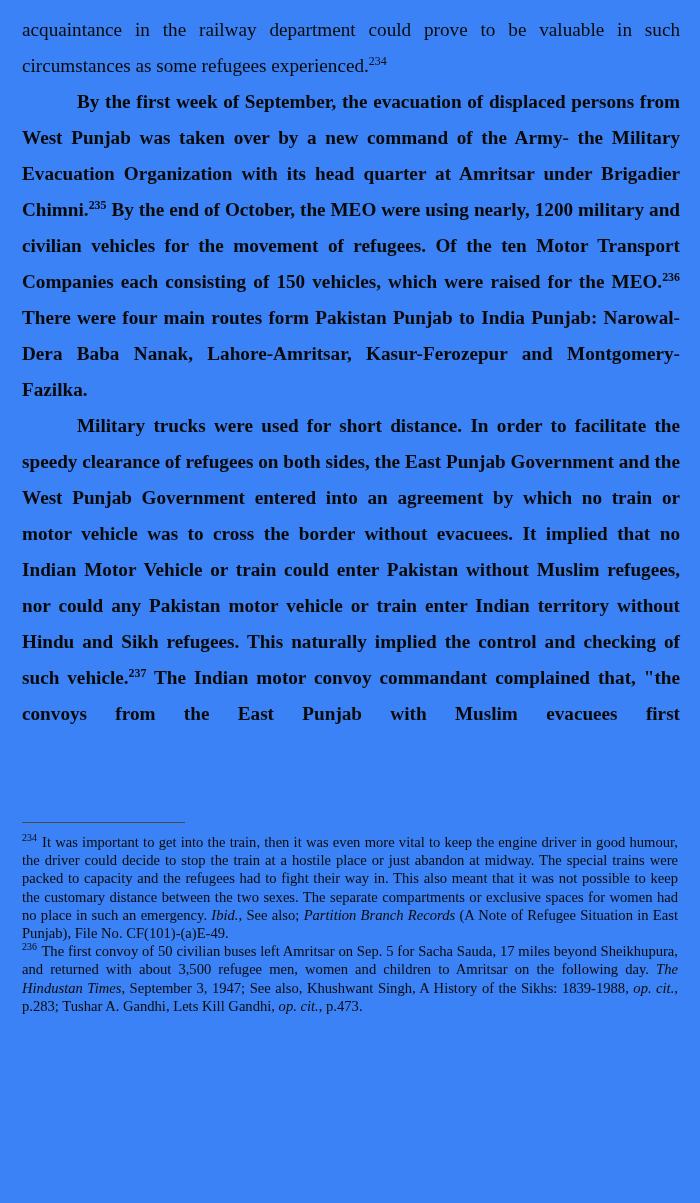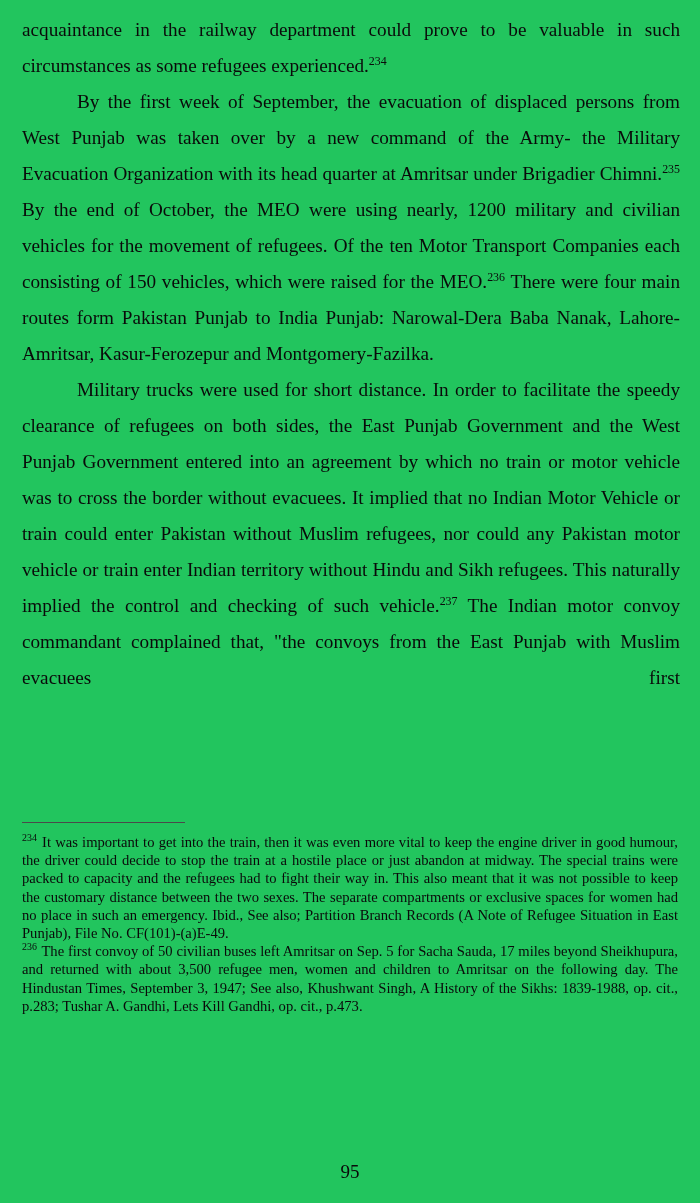--- a/index.html
+++ b/index.html
@@ -13,40 +13,40 @@
     position: relative;
     font-family: "Liberation Serif", "DejaVu Serif", serif;
     color: #0a0a0a;
     overflow: hidden;
   }
   #page {
     position: absolute;
     left: 0; top: 0;
     width: 700px;
     height: 1203px;
-    background: #22c55e;
+    background: #3b82f6;
   }
   
   .body-block {
     position: absolute;
     left: 22px;
     top: 12px;
     width: 658px;
   }
   p.para {
     margin: 0;
     padding: 0;
     font-size: 19.2px;
     line-height: 36px;
     text-align: justify;
     text-justify: inter-word;
     -webkit-hyphens: none;
     hyphens: none;
   }
-  p.para.indent { text-indent: 55px; }
+  p.para.indent { text-indent: 55px; font-weight: bold; }
   p.para:last-child::after {
     content: "";
     display: inline-block;
     width: 100%;
   }
   p.para.justify-last::after {
     content: "";
     display: inline-block;
     width: 100%;
   }
@@ -80,21 +80,21 @@
     text-justify: inter-word;
     -webkit-hyphens: none;
     hyphens: none;
   }
   p.fnote sup.fnum {
     font-size: 0.68em;
     vertical-align: super;
     line-height: 0;
     margin-right: 1px;
   }
-  .ital { }
+  .ital { font-style: italic; }
   
   .page-number {
     position: absolute;
     left: 0;
     top: 1159px;
     width: 700px;
     text-align: center;
     font-size: 19px;
     line-height: 26px;
   }
@@ -110,15 +110,14 @@
       <p class="para indent justify-last">Military trucks were used for short distance. In order to facilitate the speedy clearance of refugees on both sides, the East Punjab Government and the West Punjab Government entered into an agreement by which no train or motor vehicle was to cross the border without evacuees. It implied that no Indian Motor Vehicle or train could enter Pakistan without Muslim refugees, nor could any Pakistan motor vehicle or train enter Indian territory without Hindu and Sikh refugees. This naturally implied the control and checking of such vehicle.<sup class="fn">237</sup> The Indian motor convoy commandant complained that, "the convoys from the East Punjab with Muslim evacuees first</p>
     </div>
 
   <div class="fn-rule"></div>
 
   <div class="footnotes">
       <p class="fnote"><sup class="fnum">234</sup> It was important to get into the train, then it was even more vital to keep the engine driver in good humour, the driver could decide to stop the train at a hostile place or just abandon at midway. The special trains were packed to capacity and the refugees had to fight their way in. This also meant that it was not possible to keep the customary distance between the two sexes. The separate compartments or exclusive spaces for women had no place in such an emergency. <span class="ital">Ibid.</span>, See also; <span class="ital">Partition Branch Records</span> (A Note of Refugee Situation in East Punjab), File No. CF(101)-(a)E-49.</p>
       <p class="fnote"><sup class="fnum">236</sup> The first convoy of 50 civilian buses left Amritsar on Sep. 5 for Sacha Sauda, 17 miles beyond Sheikhupura, and returned with about 3,500 refugee men, women and children to Amritsar on the following day. <span class="ital">The Hindustan Times</span>, September 3, 1947; See also, Khushwant Singh, A History of the Sikhs: 1839-1988, <span class="ital">op. cit.</span>, p.283; Tushar A. Gandhi, Lets Kill Gandhi, <span class="ital">op. cit.</span>, p.473.</p>
     </div>
 
-  <div class="page-number">95</div>
 
 </div>
 
 </body></html>

